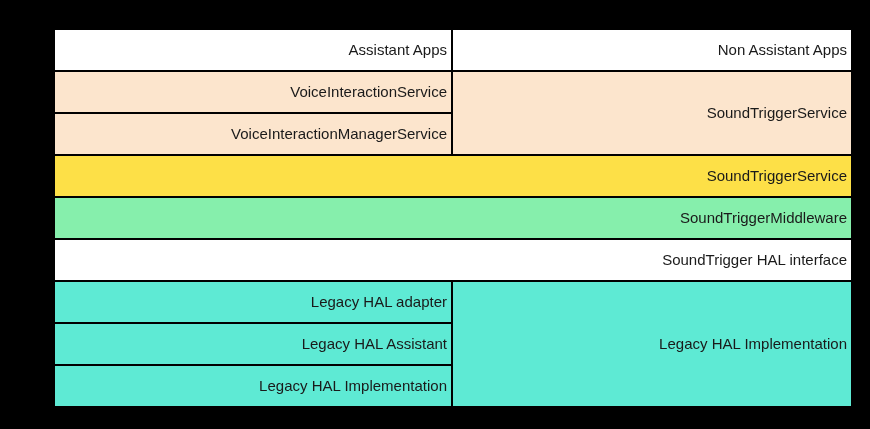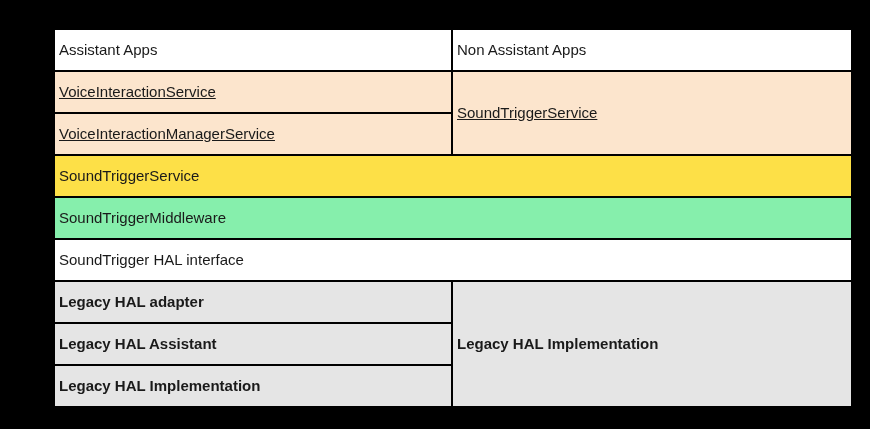--- a/index.html
+++ b/index.html
@@ -28,39 +28,39 @@
     left: 53px;
     top: 28px;
     width: 798px;
     height: 377px;
     border-collapse: collapse;
     table-layout: fixed;
   }
 
   .arch-table td {
     border: 2px solid #000000;
-    text-align: left;
+    text-align: right;
     vertical-align: middle;
     font-size: 15px;
     line-height: 1.2;
     color: #1a1a1a;
     font-family: "Liberation Sans", sans-serif;
     height: 42px;
     padding: 0 4px;
     box-sizing: border-box;
     white-space: nowrap;
     overflow: hidden;
   }
 
   
   .fill-white  { background: #FFFFFF; }
-  .fill-orange { background: #FCE5CD; text-decoration: underline; }
+  .fill-orange { background: #FCE5CD; }
   .fill-blue   { background: #fde047; }
   .fill-yellow { background: #86efac; }
-  .fill-green  { background: #e5e5e5; font-weight: bold; }
+  .fill-green  { background: #5eead4; }
 
   
   col.col-left  { width: 398px; }
   col.col-right { width: 400px; }
 </style>
 </head>
 <body>
 
 <div id="diagram-root">
 

